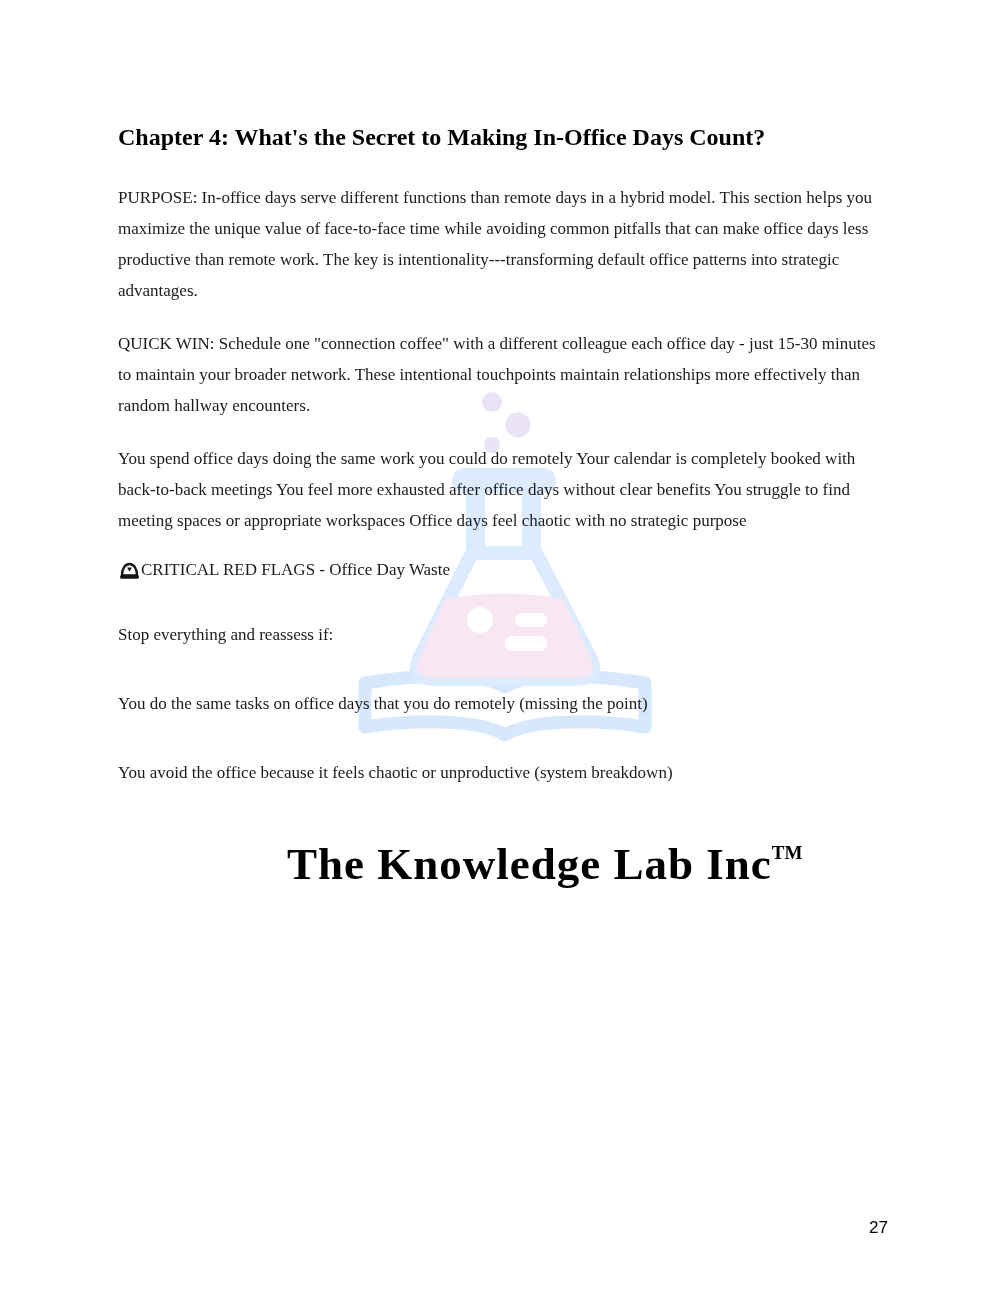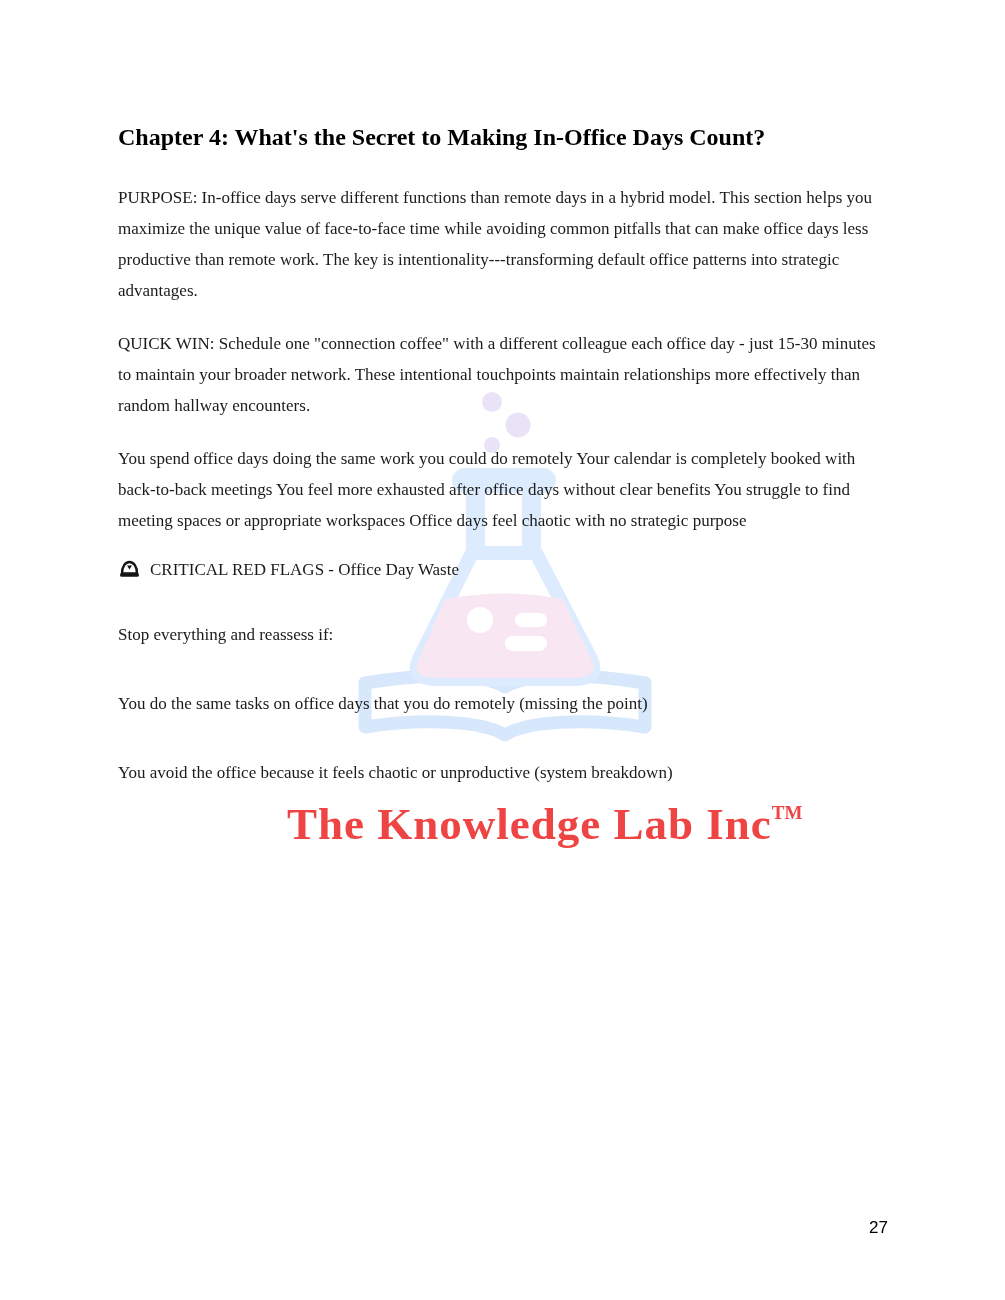--- a/index.html
+++ b/index.html
@@ -11,24 +11,24 @@
     font-family:"Liberation Serif","DejaVu Serif",serif;
     color:#1b1b1b;
   }
 
   
   .wm-logo {
     position:absolute; left:355px; top:385px;
     width:300px; height:360px; z-index:0;
   }
   .wm-text {
-    position:absolute; left:287px; top:800px; z-index:0;
+    position:absolute; left:287px; top:840px; z-index:0;
     font-family:"Liberation Serif","DejaVu Serif",serif;
     font-weight:bold; font-size:45px; line-height:1.1;
-    color:#ef4444; white-space:nowrap; letter-spacing:1px;
+    color:#000000; white-space:nowrap; letter-spacing:1px;
   }
   .wm-text .tm {
     font-size:19px; font-weight:bold;
     vertical-align:20px; letter-spacing:0;
   }
 
   
   .content {
     position:absolute; left:118px; top:114px;
     width:770px; z-index:1;
@@ -41,21 +41,21 @@
   .doc-subtitle {
     margin:28px 0 0 0; font-style:italic;
     font-size:17px; line-height:23px;
   }
   .para {
     margin:22px 0 0 0;
     font-size:17px; line-height:31px;
   }
   .critical-line {
     margin:22px 0 0 0;
-    display:flex; align-items:flex-start; gap:9px;
+    display:flex; align-items:flex-end; 
     font-size:17px; line-height:23px;
   }
   .siren { flex:0 0 auto; display:block; }
   .spaced { margin-top:38px; }
 
   .page-number {
     position:absolute; right:117px; top:1216px; z-index:1;
     font-family:Liberation Sans, sans-serif;
     font-size:17px; line-height:23px; color:#000000;
   }

